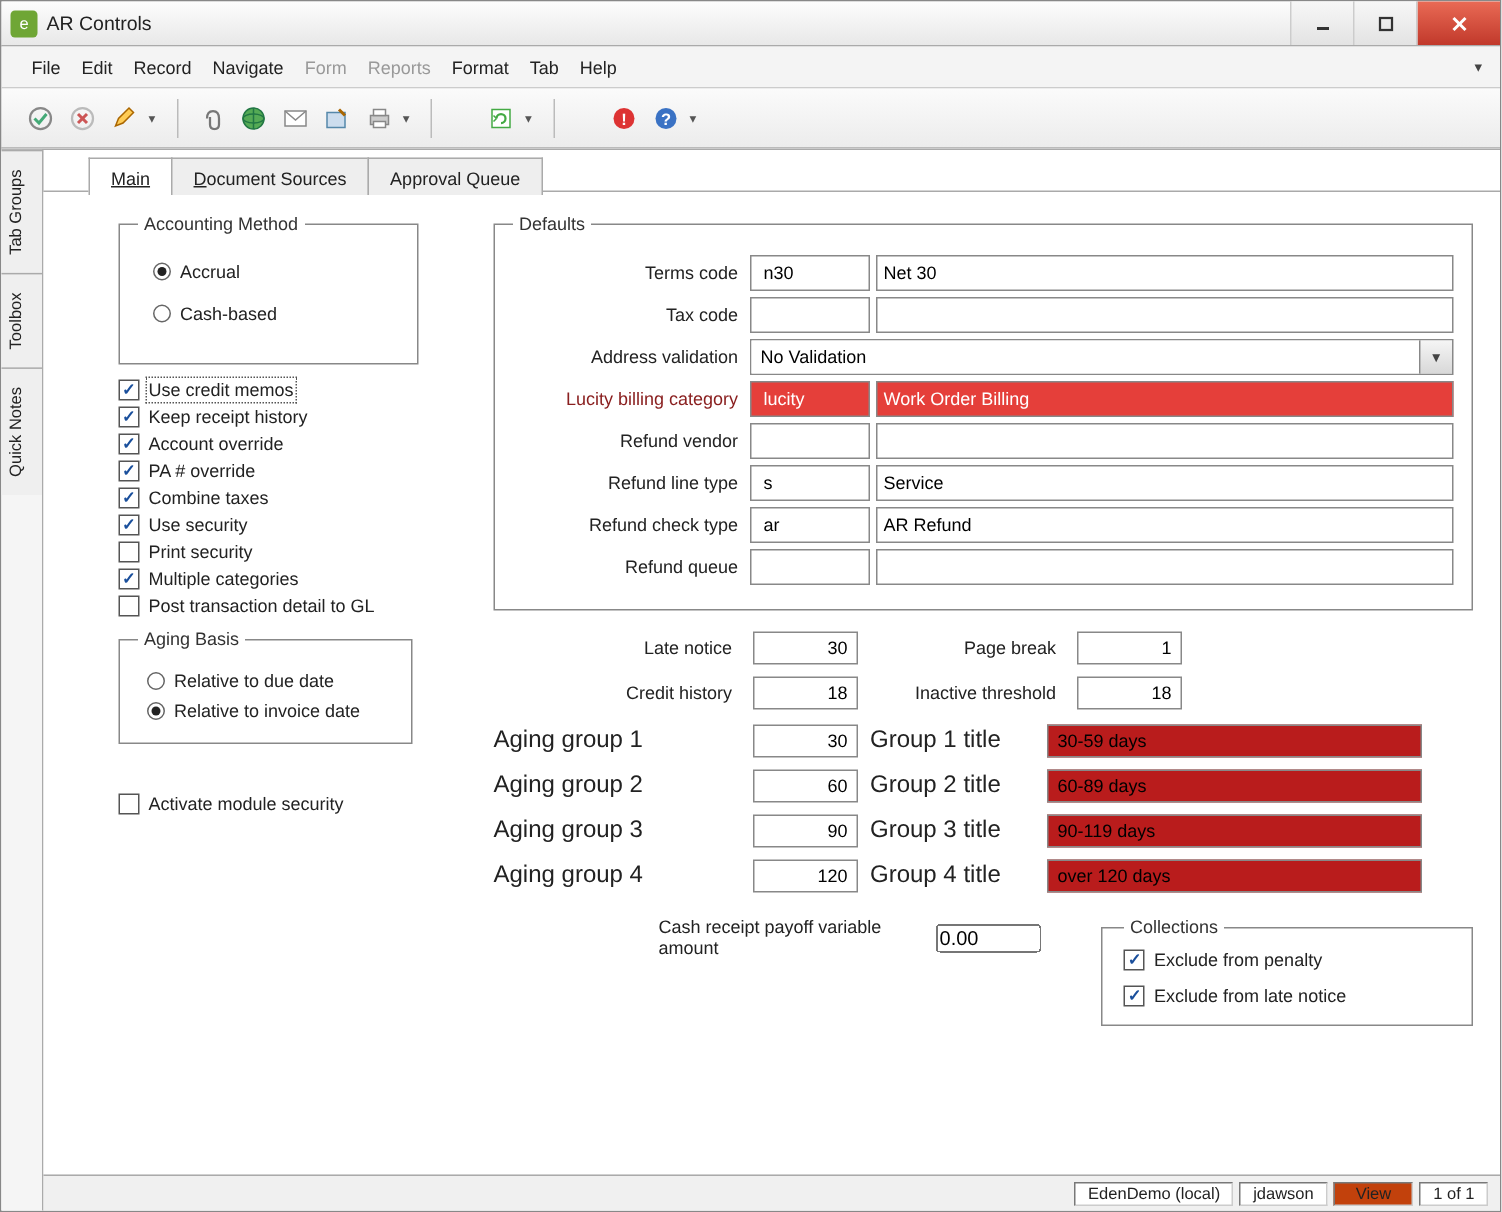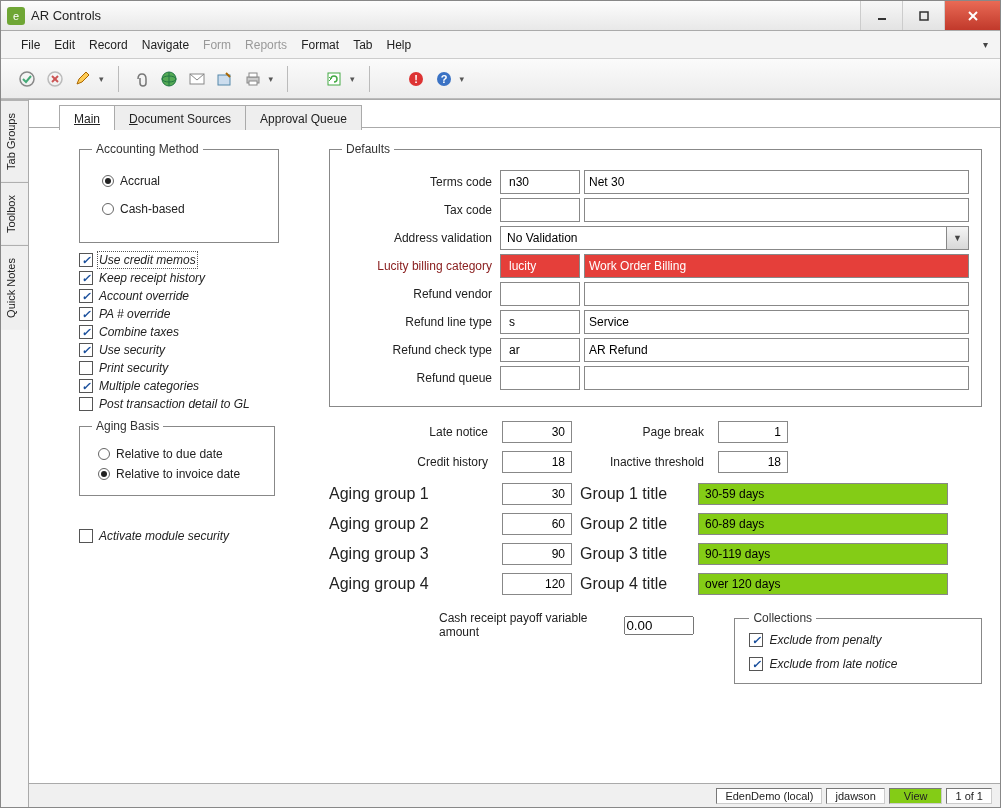--- a/index.html
+++ b/index.html
@@ -32,50 +32,50 @@
   .page-tab .ul { text-decoration: underline;}
   .form-area { flex:1; padding: 14px 18px 6px 50px; background:#fff; overflow:hidden;}
   fieldset { border:1px solid #888; padding: 10px 12px 12px; margin-bottom:8px; }
   legend { padding: 0 4px; color:#333; }
   .top-row { display:flex; gap:20px; }
   .acct-box { width:200px; }
   .radio-row { display:flex; align-items:center; gap:6px; margin: 8px 0 14px 10px; font-size:12px;}
   .radio-dot { width:12px; height:12px; border:1px solid #666; border-radius:50%; display:inline-flex; align-items:center; justify-content:center; background:#fff;}
   .radio-dot.checked::after { content:""; width:6px; height:6px; background:#222; border-radius:50%; }
   .chk-list { margin-top: 6px; }
-  .chk-row { display:flex; align-items:center; gap:6px; padding: 2px 0; font-size:12px;font-style:italic; }
+  .chk-row { display:flex; align-items:center; gap:6px; padding: 2px 0; font-size:12px; }
   .chk { width:14px; height:14px; border:1px solid #555; background:#fff; display:flex; align-items:center; justify-content:center; font-size:11px; color:#1a4f9c; }
   .chk.checked::after { content:"✓"; font-weight:bold; line-height:10px;}
   .dotted { outline:1px dotted #555; outline-offset:1px;}
   .defaults-box { flex:1; }
   .def-row { display:flex; align-items:center; margin: 4px 0; }
   .def-label { width:158px; text-align:right; padding-right:8px; font-size:12px;}
   .def-label.err { color:#8a2020; }
   .def-input { border:1px solid #888; height:24px; background:#fff; padding: 2px 4px; font-size:12px; }
   .combo { width:80px; display:flex;gap:48px; }
   .combo input { flex:1; border:none; background:transparent; padding: 2px 4px; font-size:12px; outline:none;}
   .combo .btn, .lookup-btn { width:22px; border-left:1px solid #888; background:linear-gradient(#f5f5f5,#d8d8d8); display:flex; align-items:center; justify-content:center; font-size:9px; color:#444;}
   .desc { flex:1; margin-left:4px; }
   .row-err .def-input, .row-err .desc { background:#e53f3a; color:#fff; }
   .row-err .combo input { color:#fff; }
   .mid-grid { display:grid; grid-template-columns: 165px 70px 130px 70px; gap: 8px 8px; align-items:center; margin:14px 0 6px; }
   .mid-grid .lbl { text-align:right; padding-right:6px; font-size:12px;}
   .mid-grid .num { border:1px solid #888; height:22px; text-align:right; padding:2px 6px; font-size:12px; background:#fff; width:70px;}
   .aging-grid { display:grid; grid-template-columns: 165px 70px 110px 260px; gap: 8px 8px; align-items:center; margin-top:10px;}
   .aging-grid .num { border:1px solid #888; height:22px; text-align:right; padding:2px 6px; font-size:12px; background:#fff; width:70px;}
-  .aging-grid .txt { border:1px solid #888; height:22px; padding:3px 6px; font-size:12px; background:#84cc16; width:250px;}
+  .aging-grid .txt { border:1px solid #888; height:22px; padding:3px 6px; font-size:12px; background:#b91c1c; width:250px;}
   .aging-grid .lbl { text-align:left; padding-right:6px; font-size:16px;}
   .aging-basis { width:196px; margin-top:6px; }
   .activate-row { margin-top:31px; }
   .bottom-row {display:flex; align-items: flex-start; gap:40px; margin-top:16px;}
   .cash-block { display:flex; align-items:center; gap:8px; padding-left: 110px;}
   .collections-box { padding: 6px 14px 10px; width: 260px;}
   .status-bar { height: 24px; border-top:1px solid #aaa; background:#f0f0f0; display:flex; align-items:center; justify-content:flex-end; gap:4px; padding: 0 8px; font-size:11px;}
   .status-cell { border:1px inset #ccc; padding: 1px 8px; background:#fff;}
-  .status-cell.view { background:#84cc16; padding:1px 14px;}
+  .status-cell.view { background:#c2410c; padding:1px 14px;}
   .left-col { width:230px; }
   .right-col { flex:1; }
   .wide-combo { flex:1; display:flex; border:1px solid #888; height:24px; background:#fff;}
   .wide-combo input { flex:1; border:none; padding:2px 6px; font-size:12px; outline:none;}
 </style>
 </head>
 <body>
 
 <div class="window">
   <div class="title-bar">

